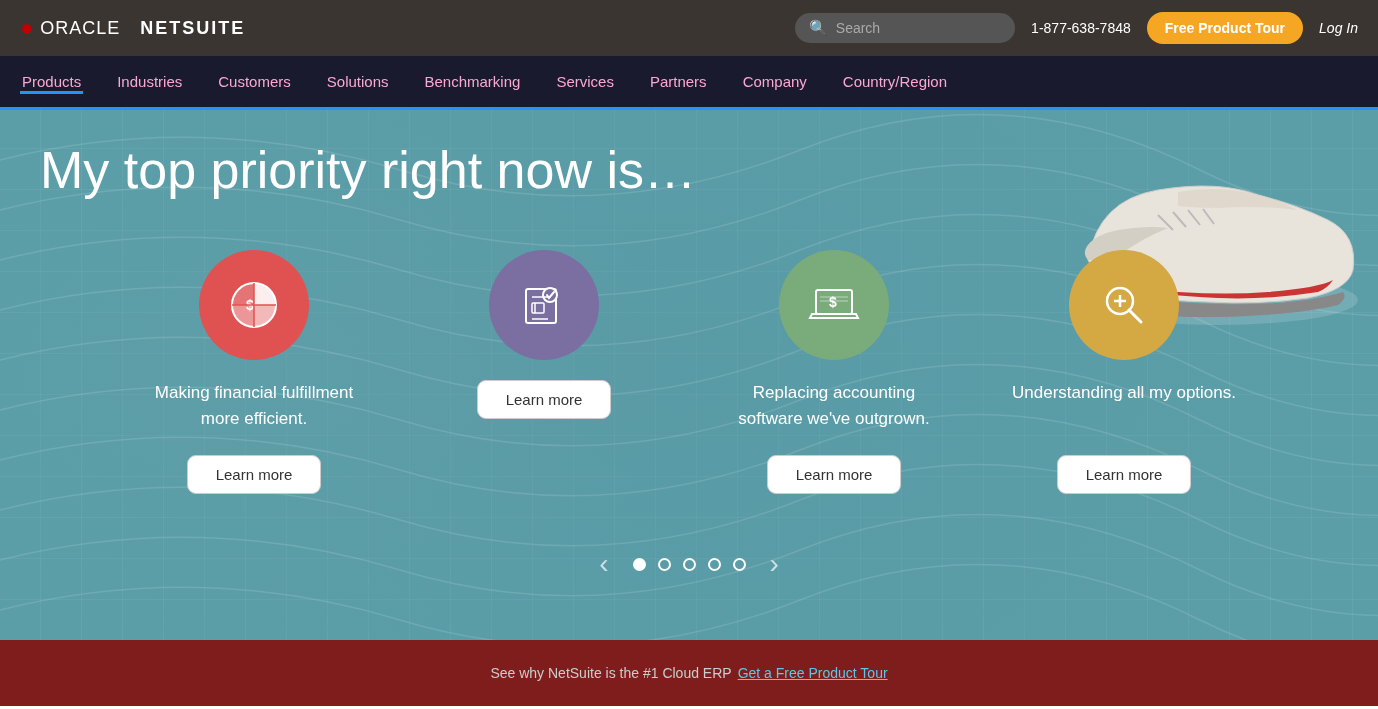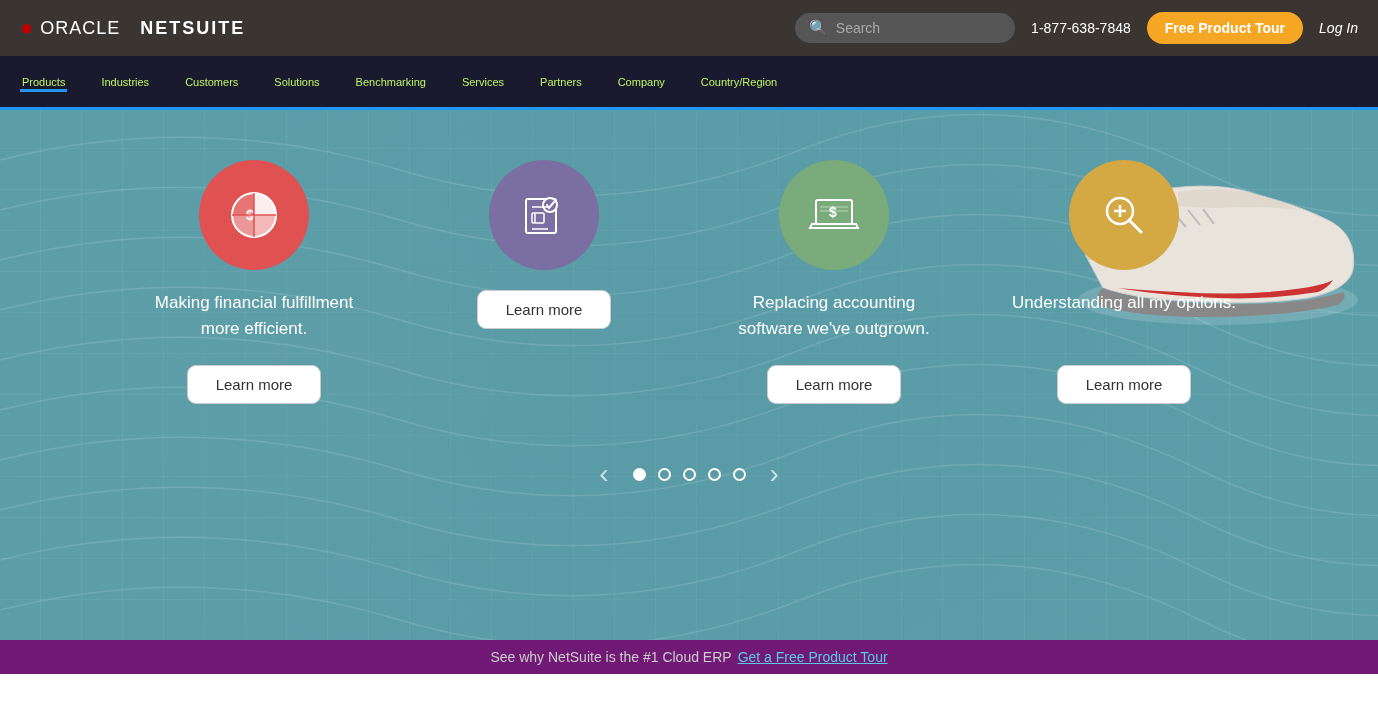--- a/index.html
+++ b/index.html
@@ -72,22 +72,22 @@
     .nav-bar {
       background: #1a1a2e;
       height: 54px;
       display: flex;
       align-items: center;
       padding: 0 20px;
       gap: 32px;
       border-bottom: 3px solid #2196f3;
     }
     .nav-item {
-      color: #bef264;
-      font-size: 11px;
+      color: #f9a8d4;
+      font-size: 15px;
       cursor: pointer;
       padding: 4px 2px;
       text-decoration: none;
       white-space: nowrap;
     }
     .nav-item.active {
       border-bottom: 3px solid #2196f3;
       padding-bottom: 1px;
     }
 
@@ -219,22 +219,22 @@
       width: 13px;
       height: 13px;
       border-radius: 50%;
       border: 2px solid white;
       cursor: pointer;
     }
     .carousel-dot.active { background: white; }
 
     
     .bottom-bar {
-      background: #701a75;
-      height: 34px;
+      background: #7f1d1d;
+      height: 66px;
       display: flex;
       align-items: center;
       justify-content: center;
       gap: 6px;
     }
     .bottom-bar-text {
       color: #ccc;
       font-size: 14px;
     }
     .bottom-bar-link {
@@ -312,20 +312,21 @@
 
       <path d="M45,148 Q80,162 160,164 Q240,166 285,152 Q290,158 280,165 Q240,175 160,177 Q80,178 40,165 Q35,158 45,148 Z" fill="#888"></path>
 
       <line x1="100" y1="75" x2="115" y2="90" stroke="#bbb" stroke-width="2"></line>
       <line x1="115" y1="72" x2="128" y2="87" stroke="#bbb" stroke-width="2"></line>
       <line x1="130" y1="70" x2="142" y2="85" stroke="#bbb" stroke-width="2"></line>
       <line x1="145" y1="69" x2="156" y2="84" stroke="#bbb" stroke-width="2"></line>
     </svg>
   </div>
 
+  <h1 class="hero-title">My top priority right now is…</h1>
 
   <div class="cards-row">
 
     <div class="card">
       <div class="card-icon-circle red">
         <svg class="icon-svg" viewBox="0 0 60 60">
           <circle cx="30" cy="30" r="22" fill="none" stroke="white" stroke-width="2"></circle>
 
           <path d="M30,30 L30,8 A22,22 0 0,1 52,30 Z" fill="white" opacity="0.9"></path>
           <path d="M30,30 L52,30 A22,22 0 0,1 30,52 Z" fill="white" opacity="0.6"></path>

